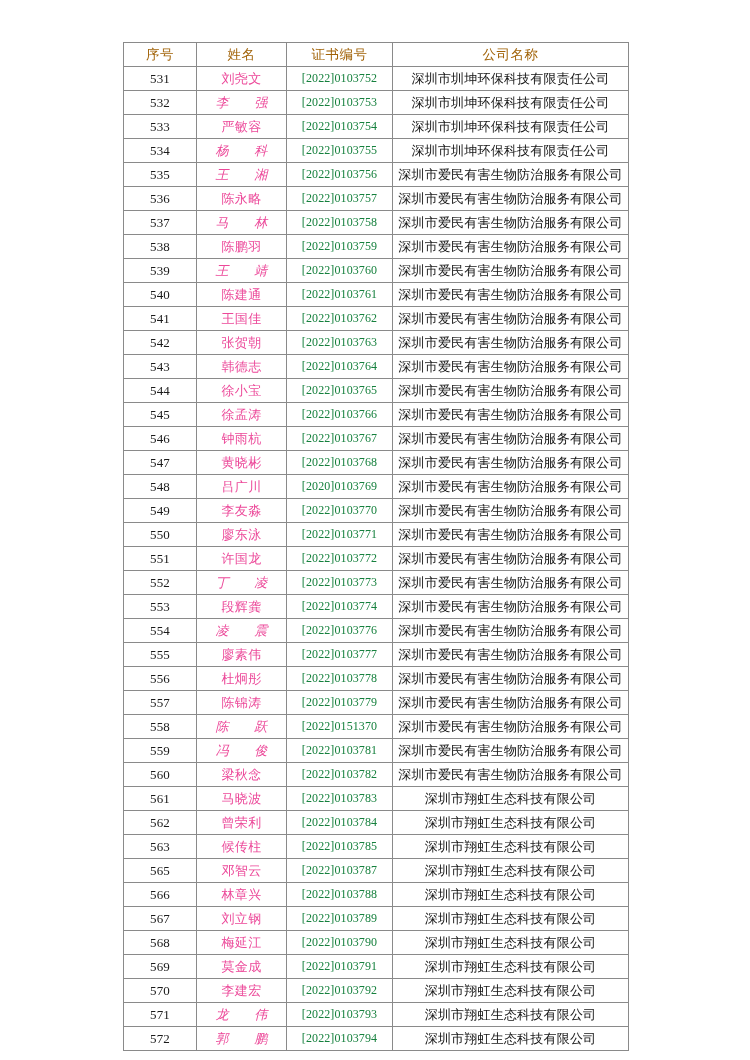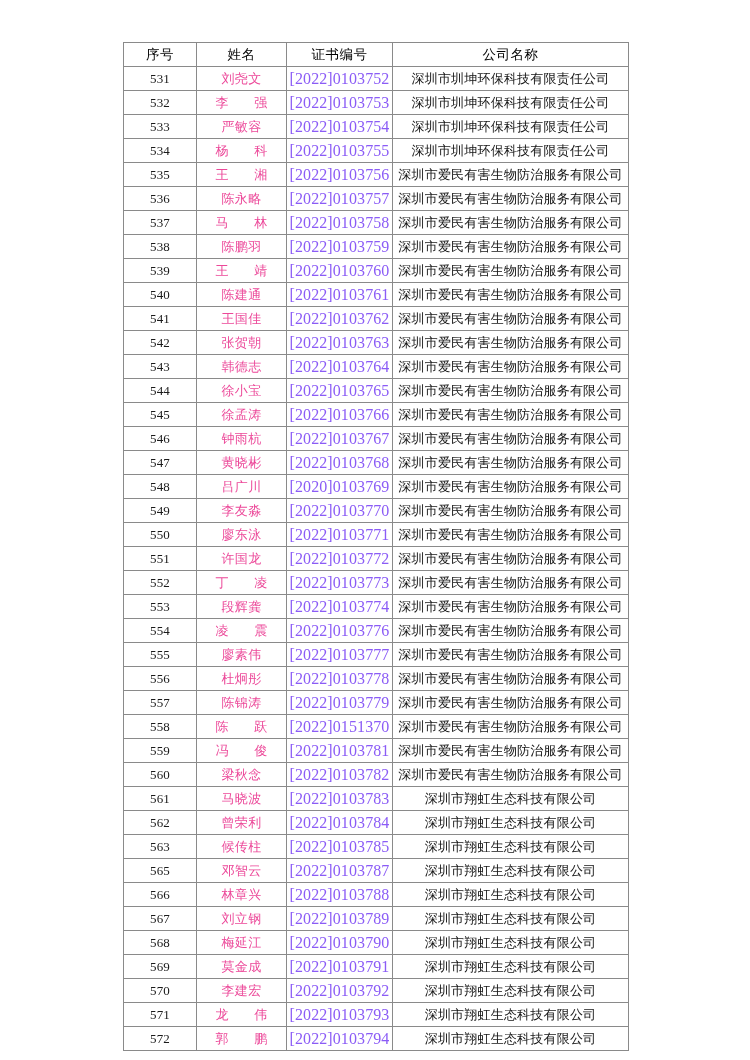--- a/index.html
+++ b/index.html
@@ -47,48 +47,49 @@
     line-height: 23px;
     text-align: center;
     vertical-align: middle;
     font-weight: normal;
     overflow: hidden;
     white-space: nowrap;
   }
   table.cert-table thead th {
     font-size: 13.5px;
     letter-spacing: 0.5px;
-    color: #000000;
+    color: #a16207;
   }
   .cell-seq {
     font-size: 13px;
     font-family: "Liberation Serif", "DejaVu Serif", serif;
     color: #1a1a1a;
     letter-spacing: 0.2px;
   }
   .cell-name {
     font-size: 13px;
     color: #ec4899;
     letter-spacing: 0.3px;
   }
   
   .cell-name.spaced {
     letter-spacing: 0.3px;
+    font-style: italic;
   }
   .cell-name.spaced span.n {
     display: inline-block;
     width: 52px;
     text-align: justify;
     text-align-last: justify;
     text-justify: inter-character;
   }
   .cell-certno {
-    font-size: 16px;
+    font-size: 12px;
     font-family: "Liberation Serif", "DejaVu Serif", serif;
-    color: #8b5cf6;
+    color: #15803d;
     letter-spacing: 0.1px;
   }
   .cell-company {
     font-size: 13px;
     color: #141414;
     letter-spacing: 0.2px;
     margin-top: 16px;
   }
 </style>
 </head>

